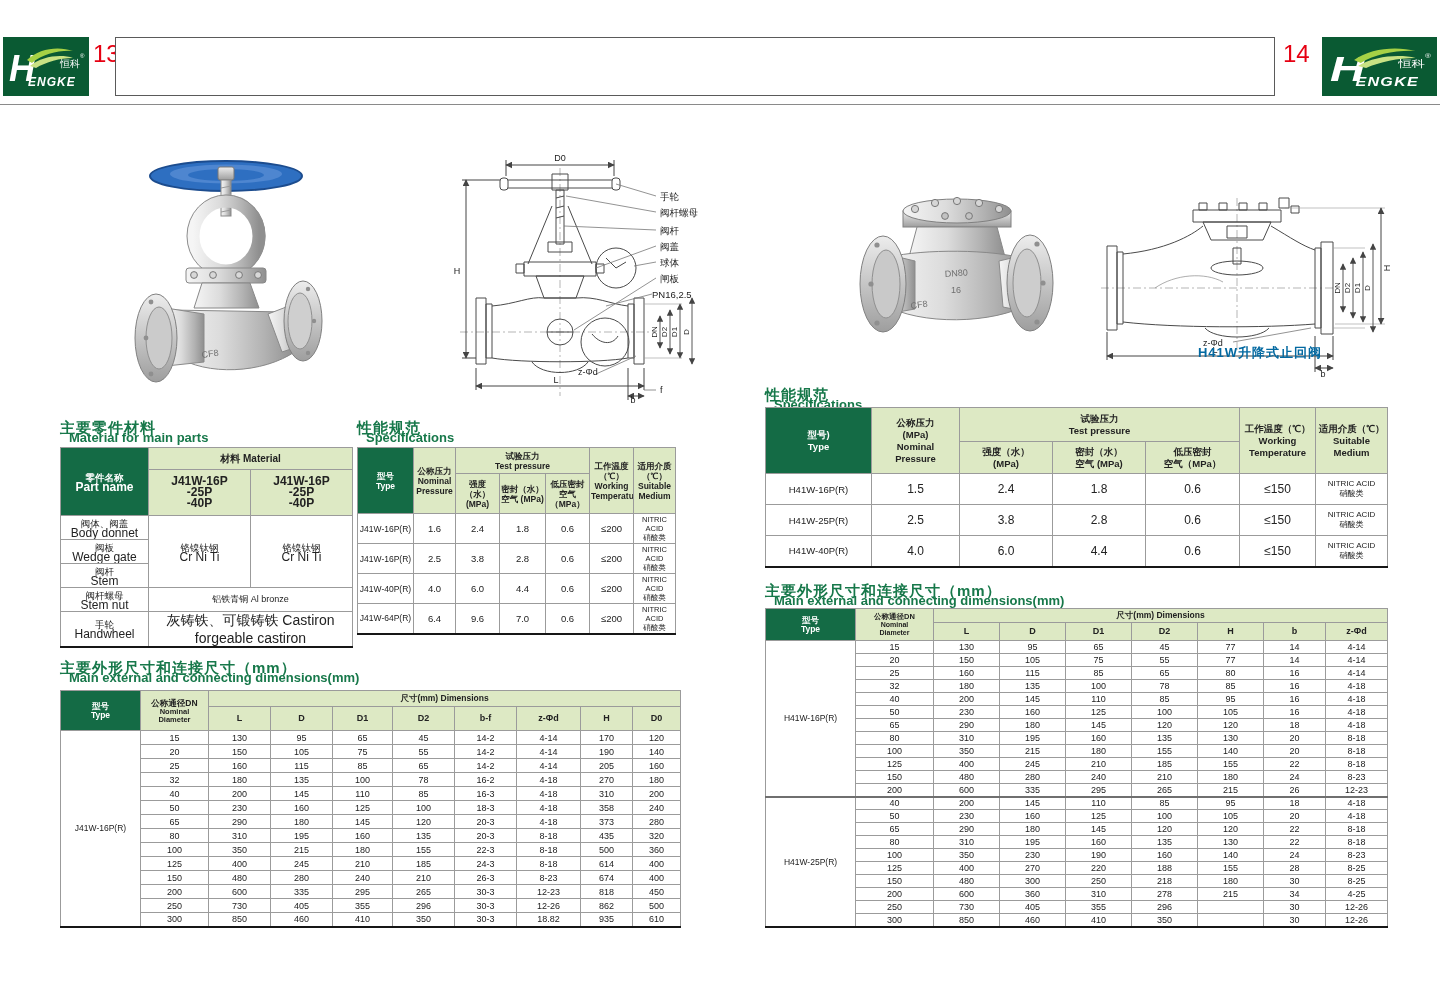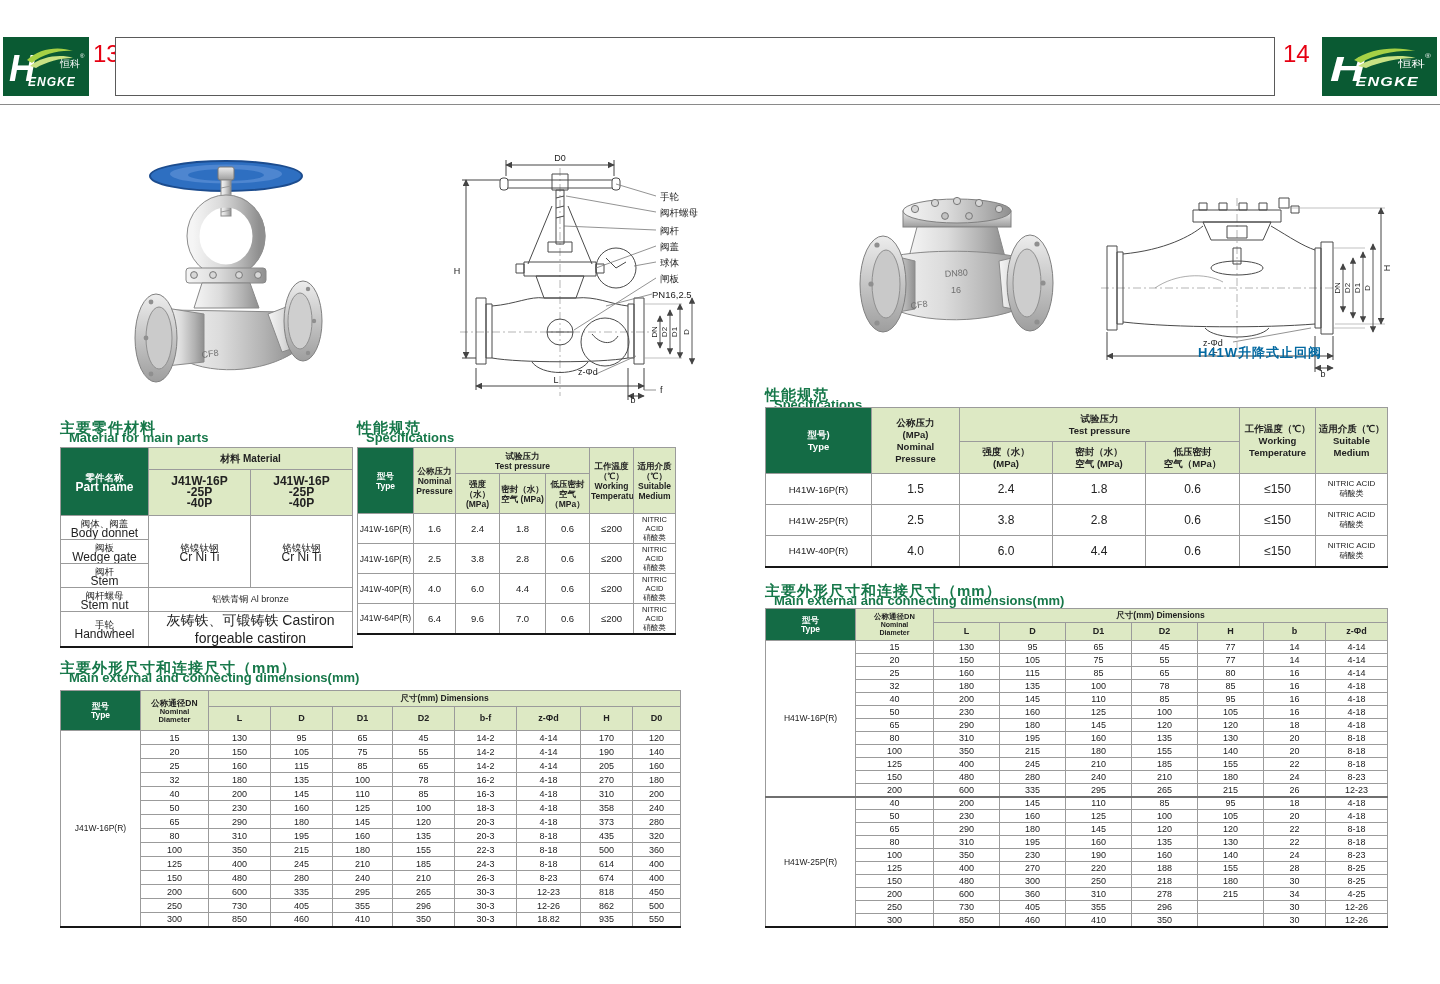--- a/index.html
+++ b/index.html
@@ -628,21 +628,21 @@
           </tr>
           <tr>
             <td>300</td>
             <td>850</td>
             <td>460</td>
             <td>410</td>
             <td>350</td>
             <td>30-3</td>
             <td>18.82</td>
             <td>935</td>
-            <td>550</td>
+            <td>610</td>
           </tr>
         </tbody>
     </table>
   </div>
 
   <svg class="abs" style="left:853px;top:183px" width="207" height="162" viewBox="0 0 207 162">
     <g>
       <rect x="50" y="28" width="108" height="16" fill="url(#stV)" stroke="#808080"></rect>
       <ellipse cx="104" cy="28" rx="54" ry="12" fill="url(#stG)" stroke="#808080"></ellipse>
       <circle cx="62" cy="26" r="3.6" fill="#d6d6d6" stroke="#777"></circle>

